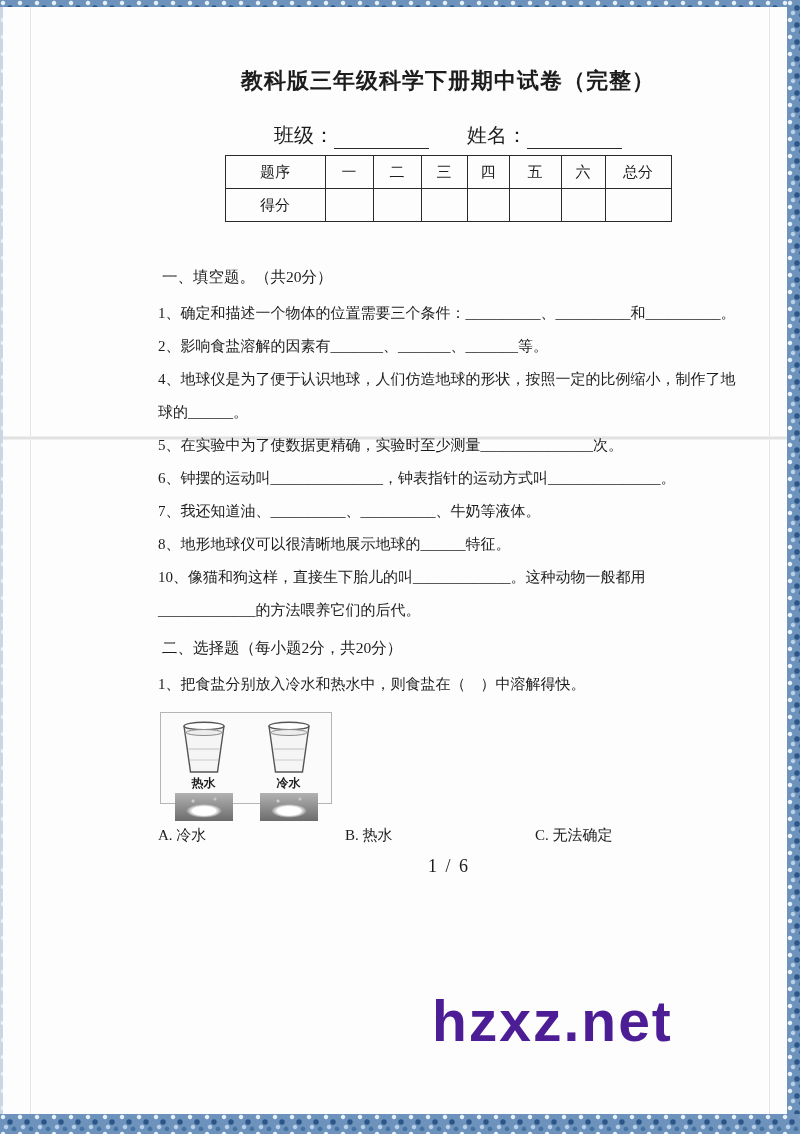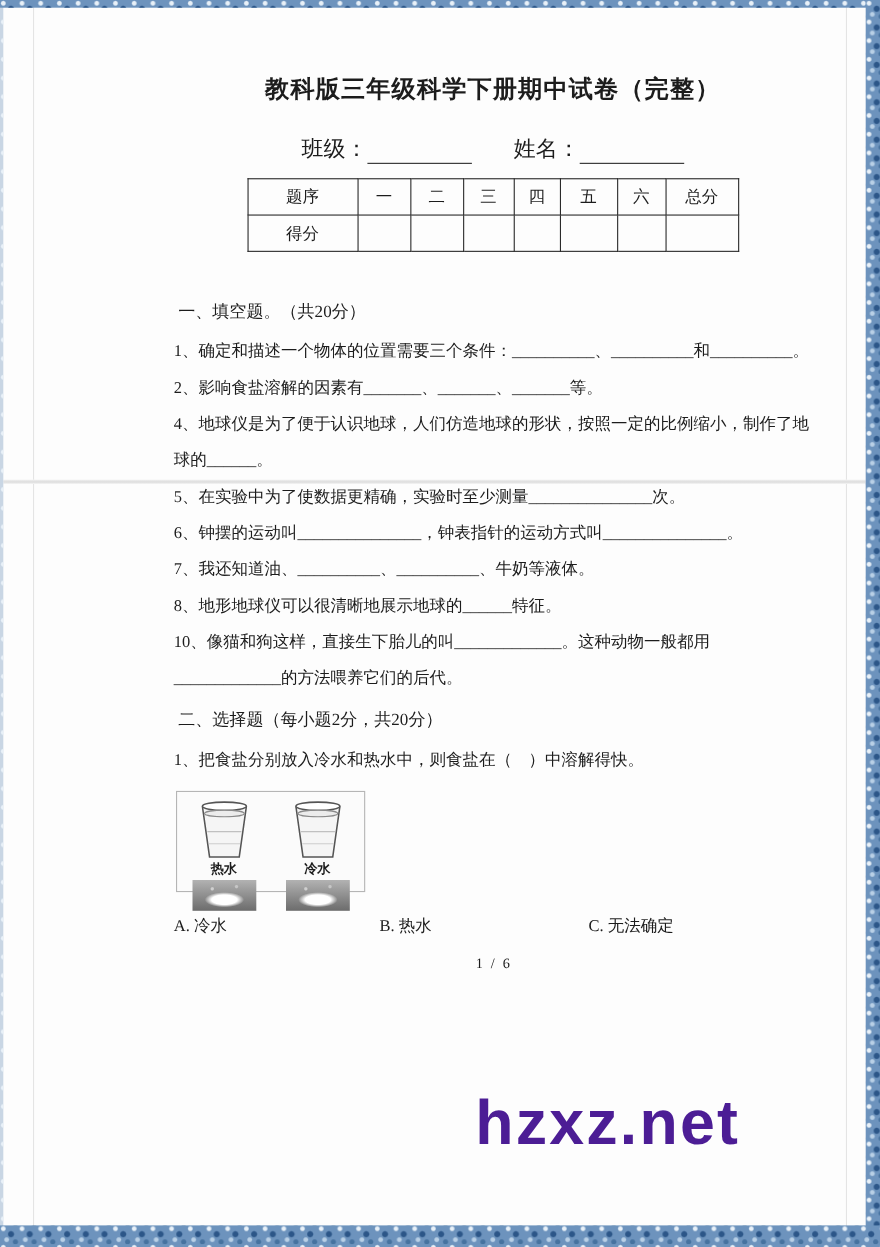--- a/index.html
+++ b/index.html
@@ -31,21 +31,21 @@
     background:linear-gradient(180deg,#f2f2f2,#dcdcdc 55%,#f6f6f6); }
 
   .content { position:absolute; top:0; left:0; width:800px;padding-left:48px; }
 
   .title { margin:66px 0 0; text-align:center; font-size:22px; font-weight:bold; letter-spacing:1px; }
 
   .meta { margin-top:26px; text-align:center; font-size:20px; }
   .blank-line { display:inline-block; width:95px; height:15px; border-bottom:1px solid #2a2a2a; vertical-align:bottom; }
   .meta-gap { display:inline-block; width:38px; }
 
-  .score-table { margin:13px auto 0; border-collapse:collapse; table-layout:fixed; }
+  .score-table { margin:6px auto 0; border-collapse:collapse; table-layout:fixed; }
   .score-table td { border:1px solid #2a2a2a; height:32px; text-align:center; font-size:15px; padding:0; }
 
   .body-text { padding:0 108px 0 110px; font-size:15px; }
   .sec-heading { line-height:33px; margin:4px; font-size:15.5px; }
   .sec-heading.first { margin-top:38px; }
   .question { margin:0; line-height:33px; overflow-wrap:break-word; }
 
   .figure {
     margin:11px 0 0 2px; width:172px; height:92px;
     border:1px solid #b5b5b5; background:#fbfbfb;
@@ -60,21 +60,21 @@
       radial-gradient(ellipse 21px 8px at 50% 64%, #ffffff 55%, rgba(255,255,255,0.25) 78%, transparent 85%),
       radial-gradient(circle at 18px 8px, #cfcfcf 1px, transparent 2px),
       radial-gradient(circle at 40px 6px, #c6c6c6 1px, transparent 2px),
       linear-gradient(180deg,#b2b2b2,#6c6c6c);
   }
 
   .options { margin-top:15px; line-height:33px; }
   .opt-a { display:inline-block; width:187px; }
   .opt-b { display:inline-block; width:190px; }
 
-  .page-number { margin-top:9px; text-align:center; font-size:13px; letter-spacing:2px; }
+  .page-number { margin-top:4px; text-align:center; font-size:18px; letter-spacing:2px; }
 
   .watermark {
     position:absolute; left:432px; top:988px;
     font-family:"Liberation Sans","DejaVu Sans",sans-serif;
     font-size:57px; font-weight:bold; letter-spacing:2px;
     color:#4c1d95;
   }
 </style>
 </head>
 <body>

